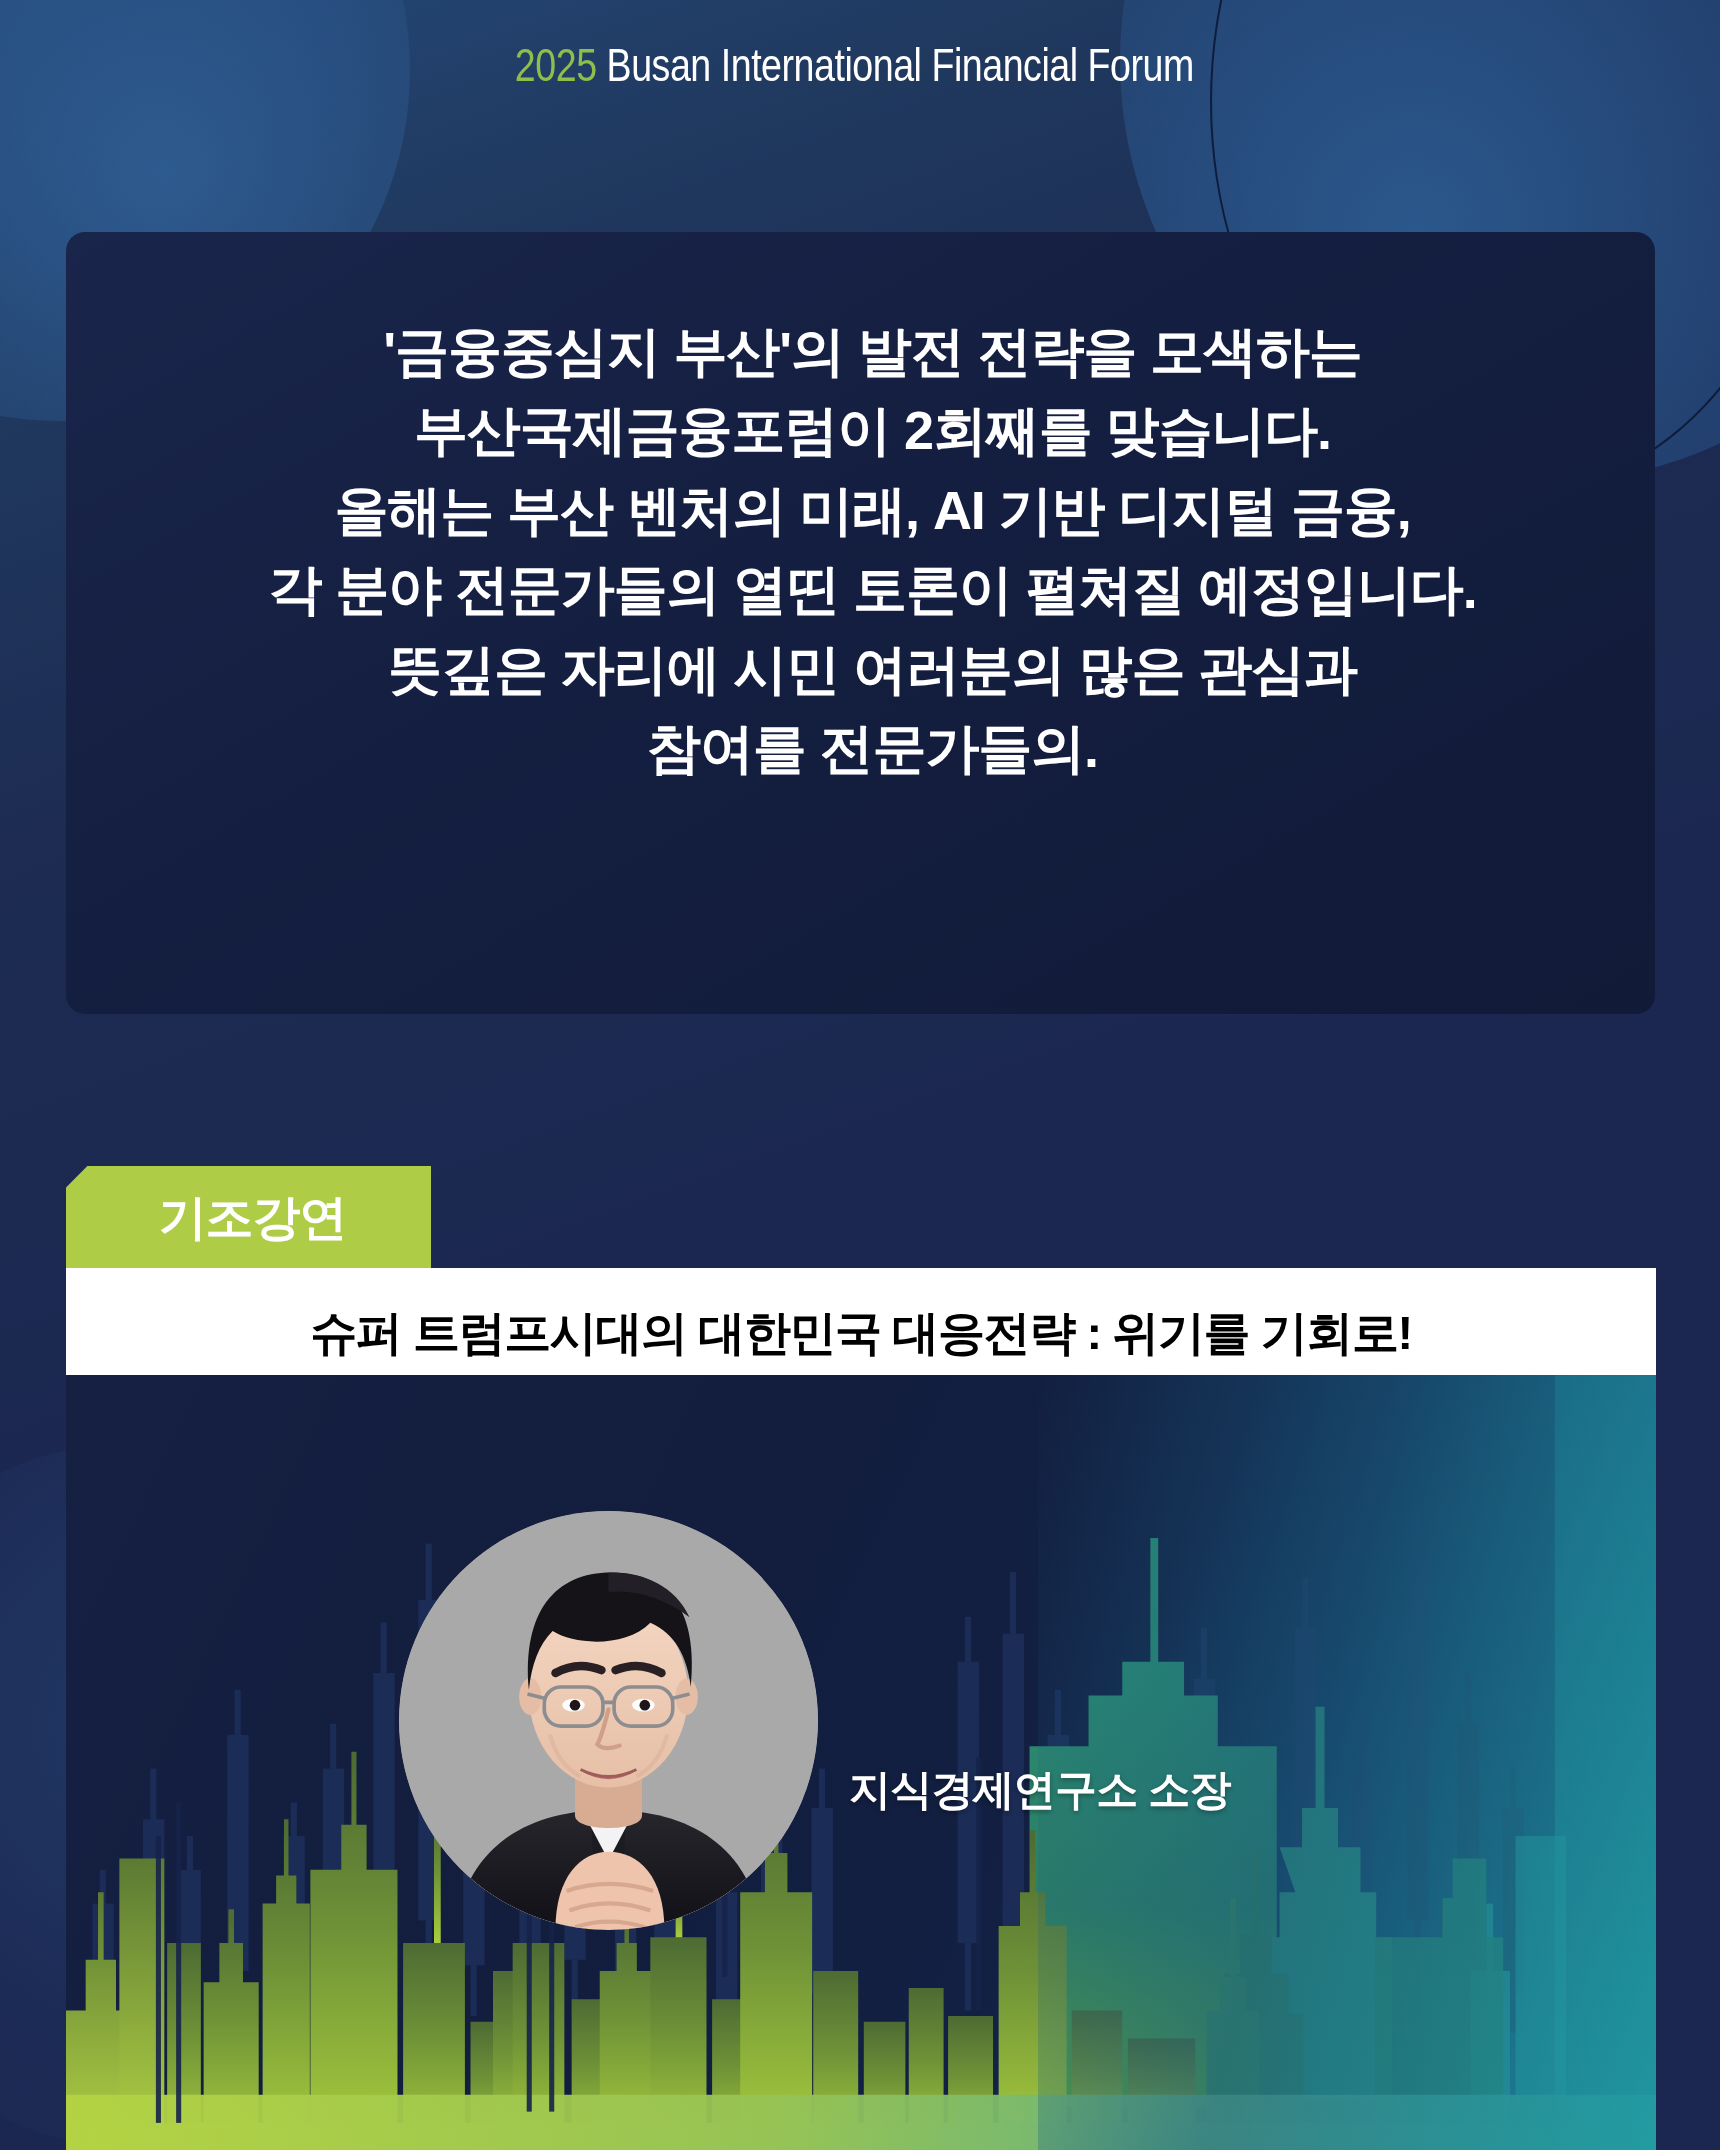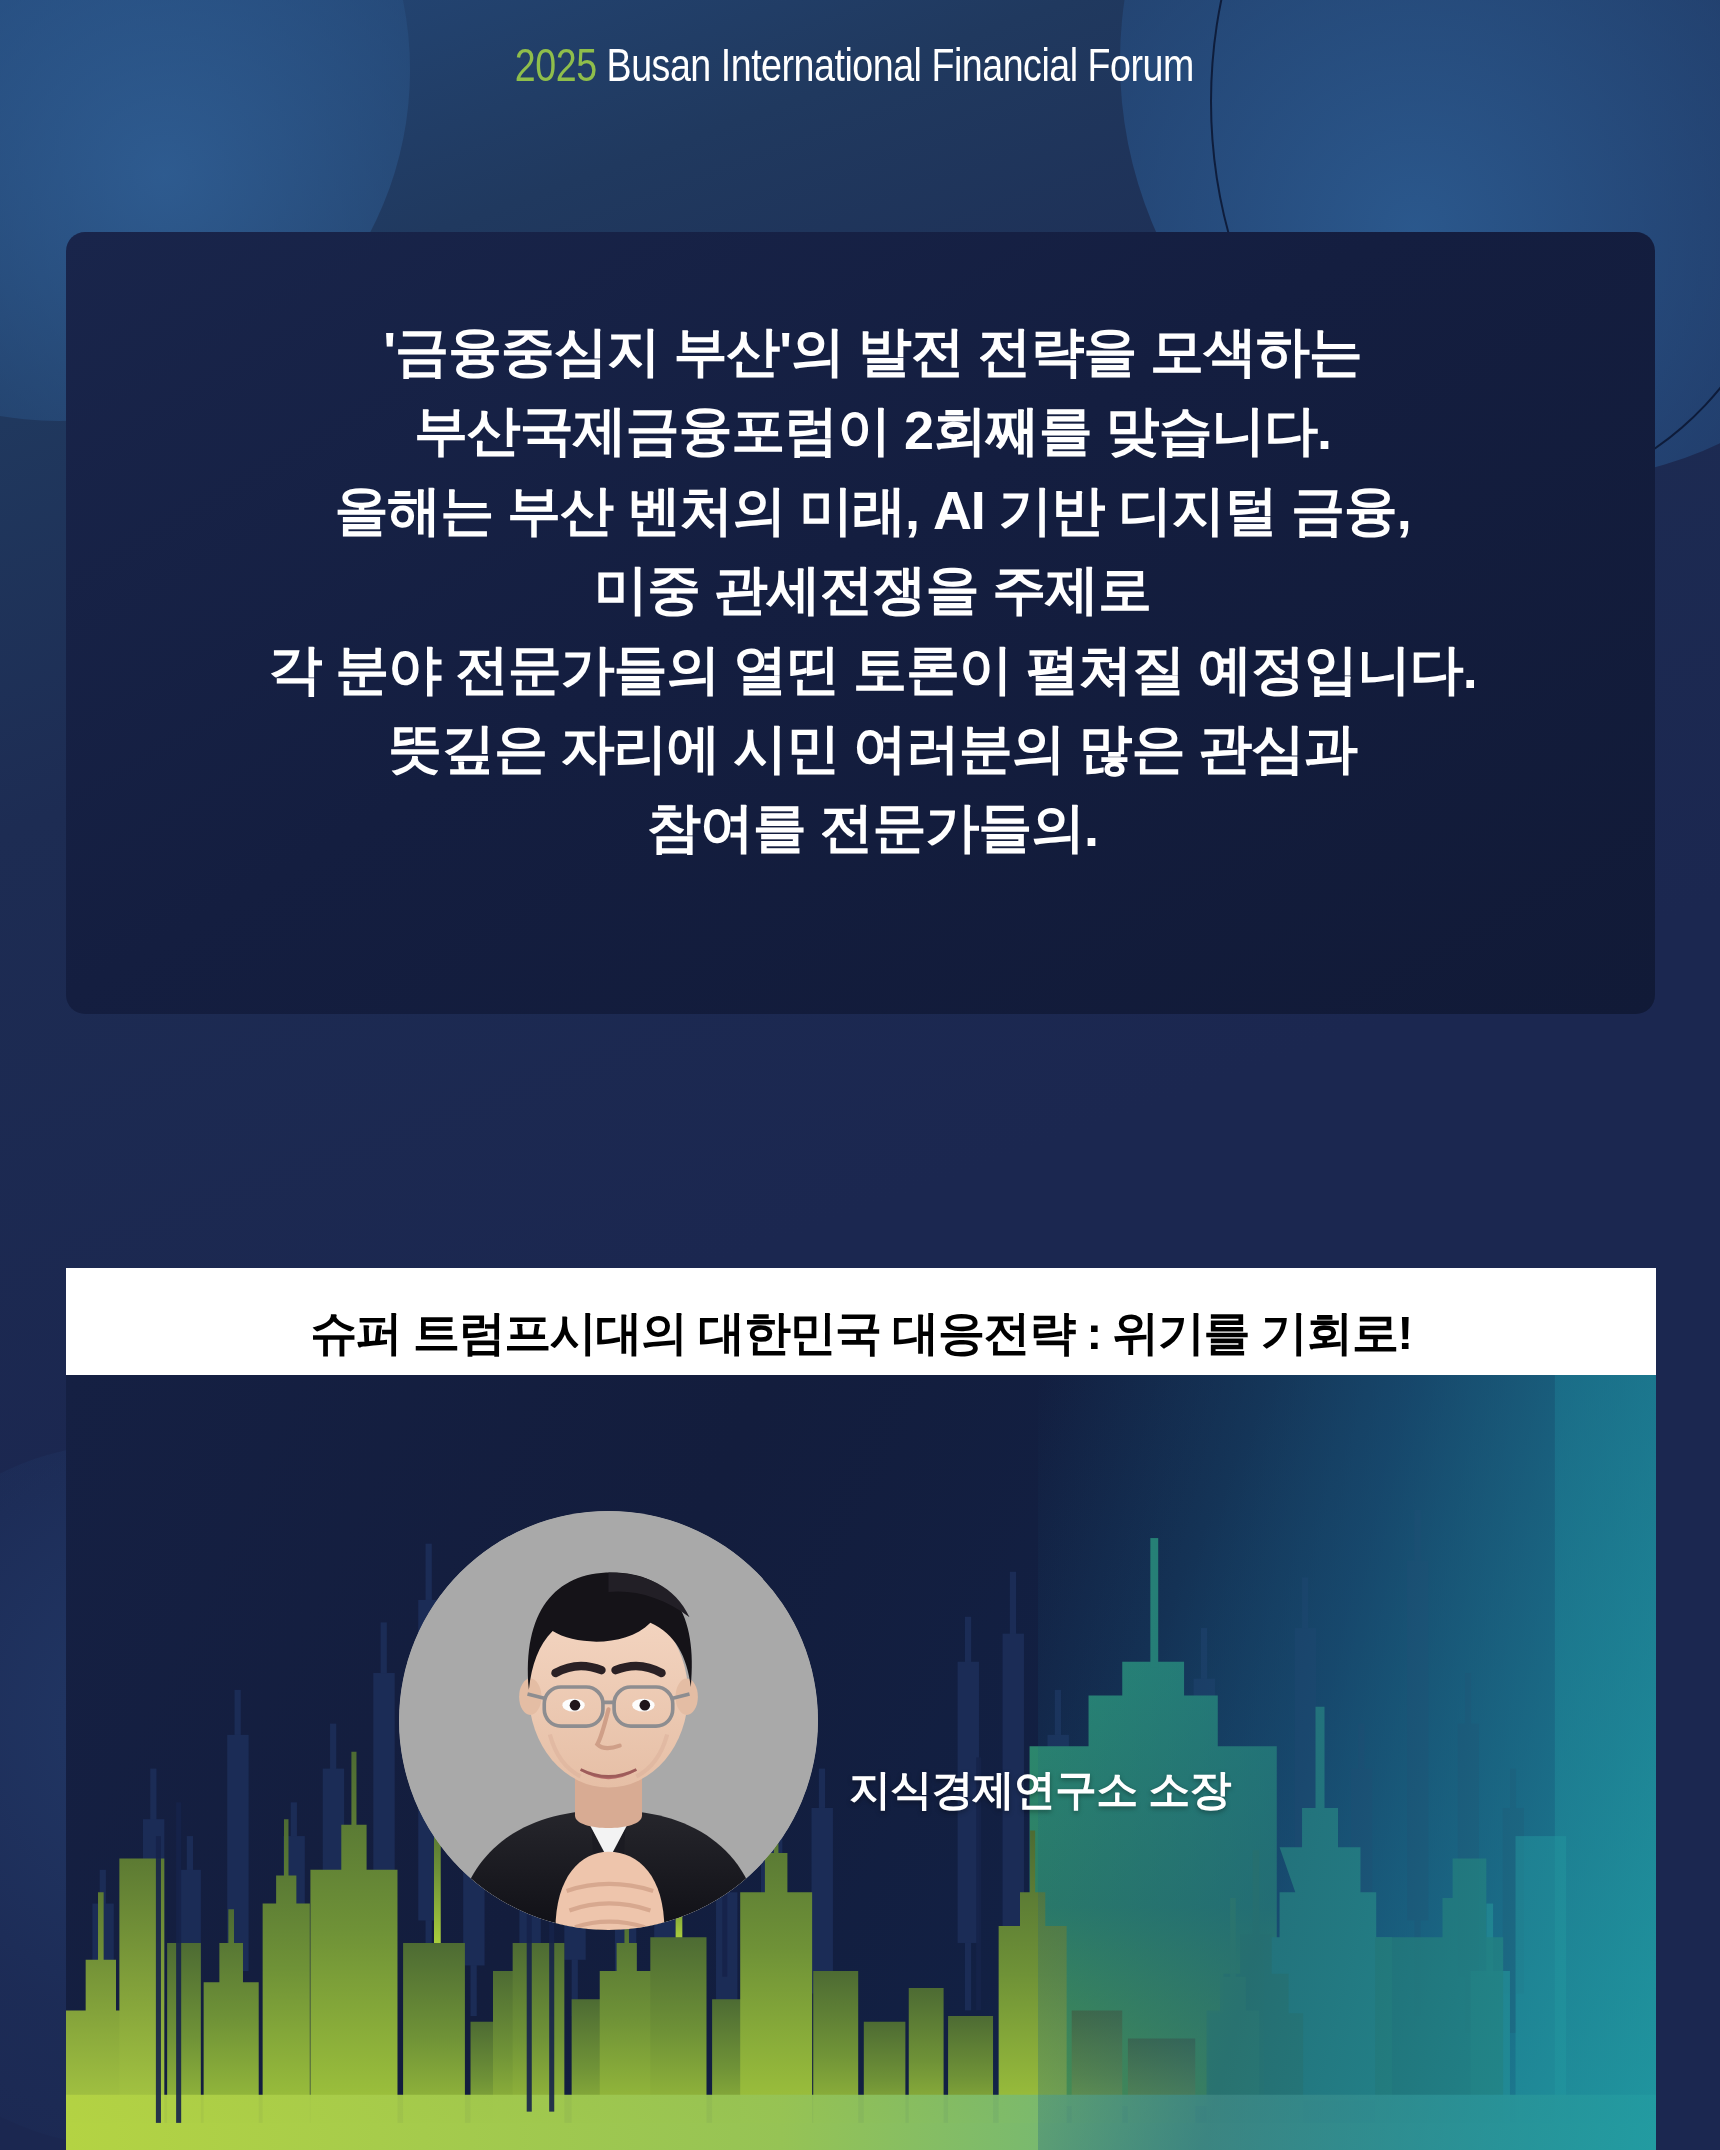--- a/index.html
+++ b/index.html
@@ -181,27 +181,29 @@
     <span class="ht">
       <span class="yr">2025</span><span style="color:#fff">&nbsp;</span><span class="nm">Busan International Financial Forum</span>
     </span>
   </div>
 
   <div id="intro-card">
     <div id="intro-text">
       <span class="ln">'금융중심지 부산'의 발전 전략을 모색하는</span>
       <span class="ln">부산국제금융포럼이 2회째를 맞습니다.</span>
       <span class="ln">올해는 부산 벤처의 미래, AI 기반 디지털 금융,</span>
-      <span class="ln">미중 관세전쟁을 주제로</span>
       <span class="ln">각 분야 전문가들의 열띤 토론이 펼쳐질 예정입니다.</span>
       <span class="ln">뜻깊은 자리에 시민 여러분의 많은 관심과</span>
       <span class="ln">참여를 전문가들의.</span>
     </div>
   </div>
 
+  <div id="badge">
+    <span class="lbl">기조강연</span>
+  </div>
 
   <div id="title-bar">
     <span class="tt">슈퍼 트럼프시대의 대한민국 대응전략 : 위기를 기회로!</span>
   </div>
 
   <div id="skyline-panel">
     <svg id="skyline-svg" viewBox="0 0 2830 1380" preserveAspectRatio="none">
       <defs>
         <linearGradient id="gTeal" x1="0" y1="0" x2="0" y2="1">
           <stop offset="0" stop-color="#2a8a72"></stop>

